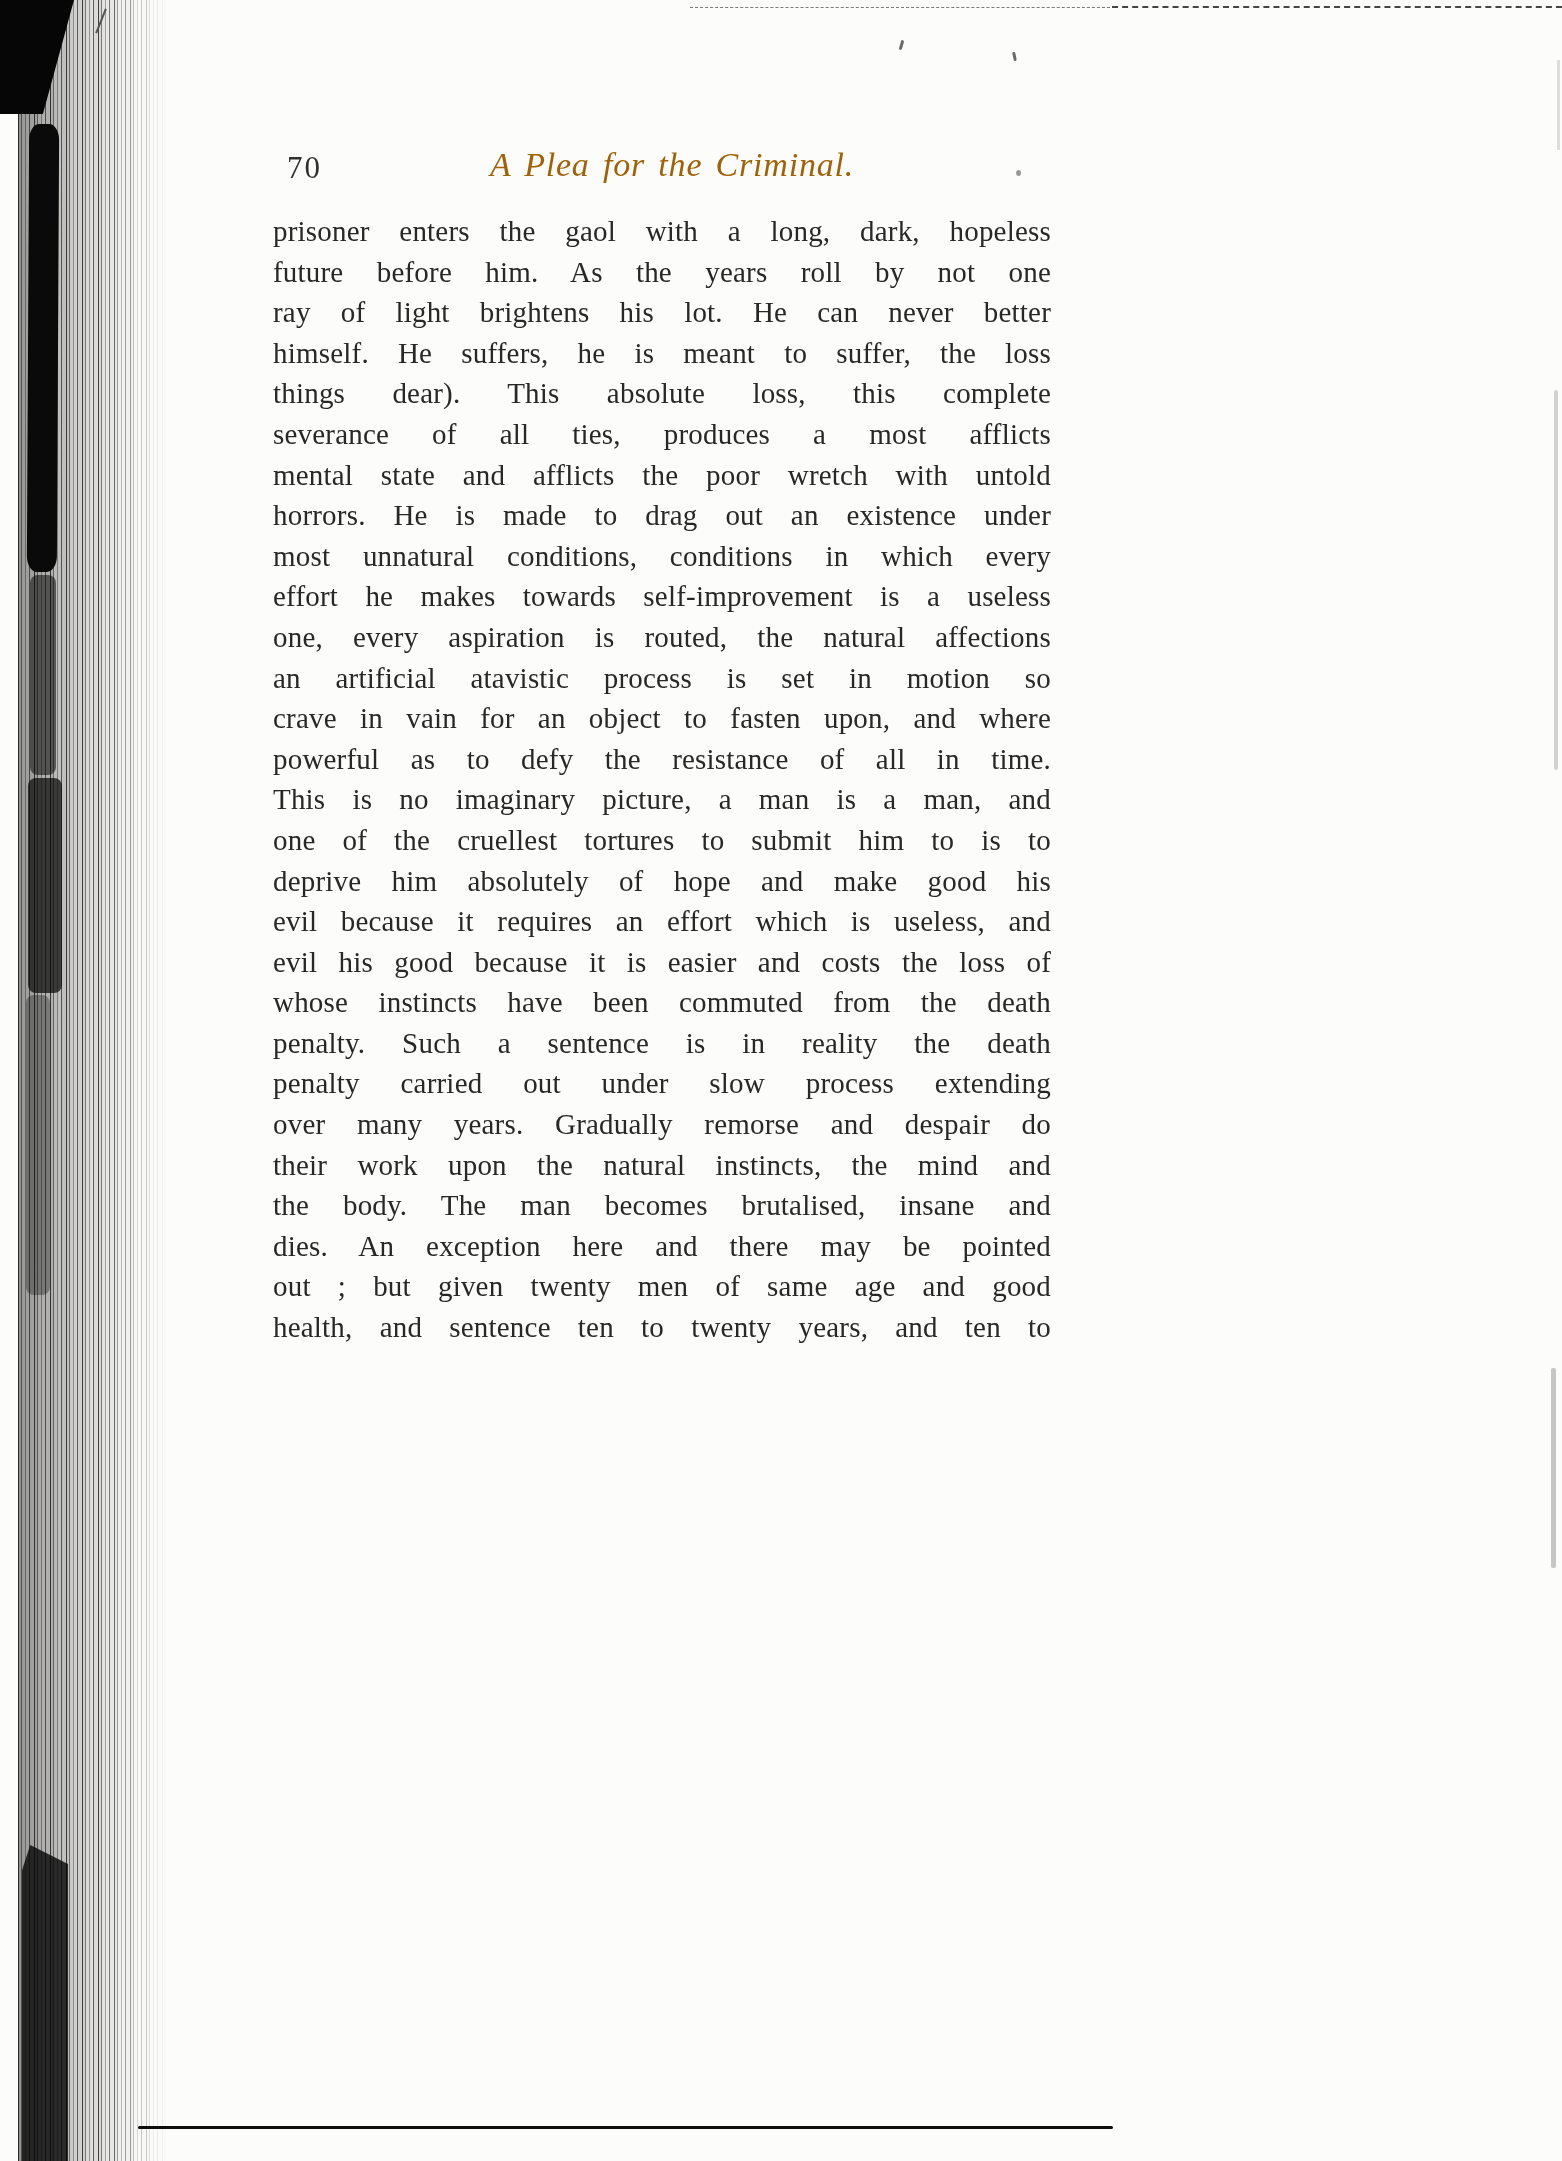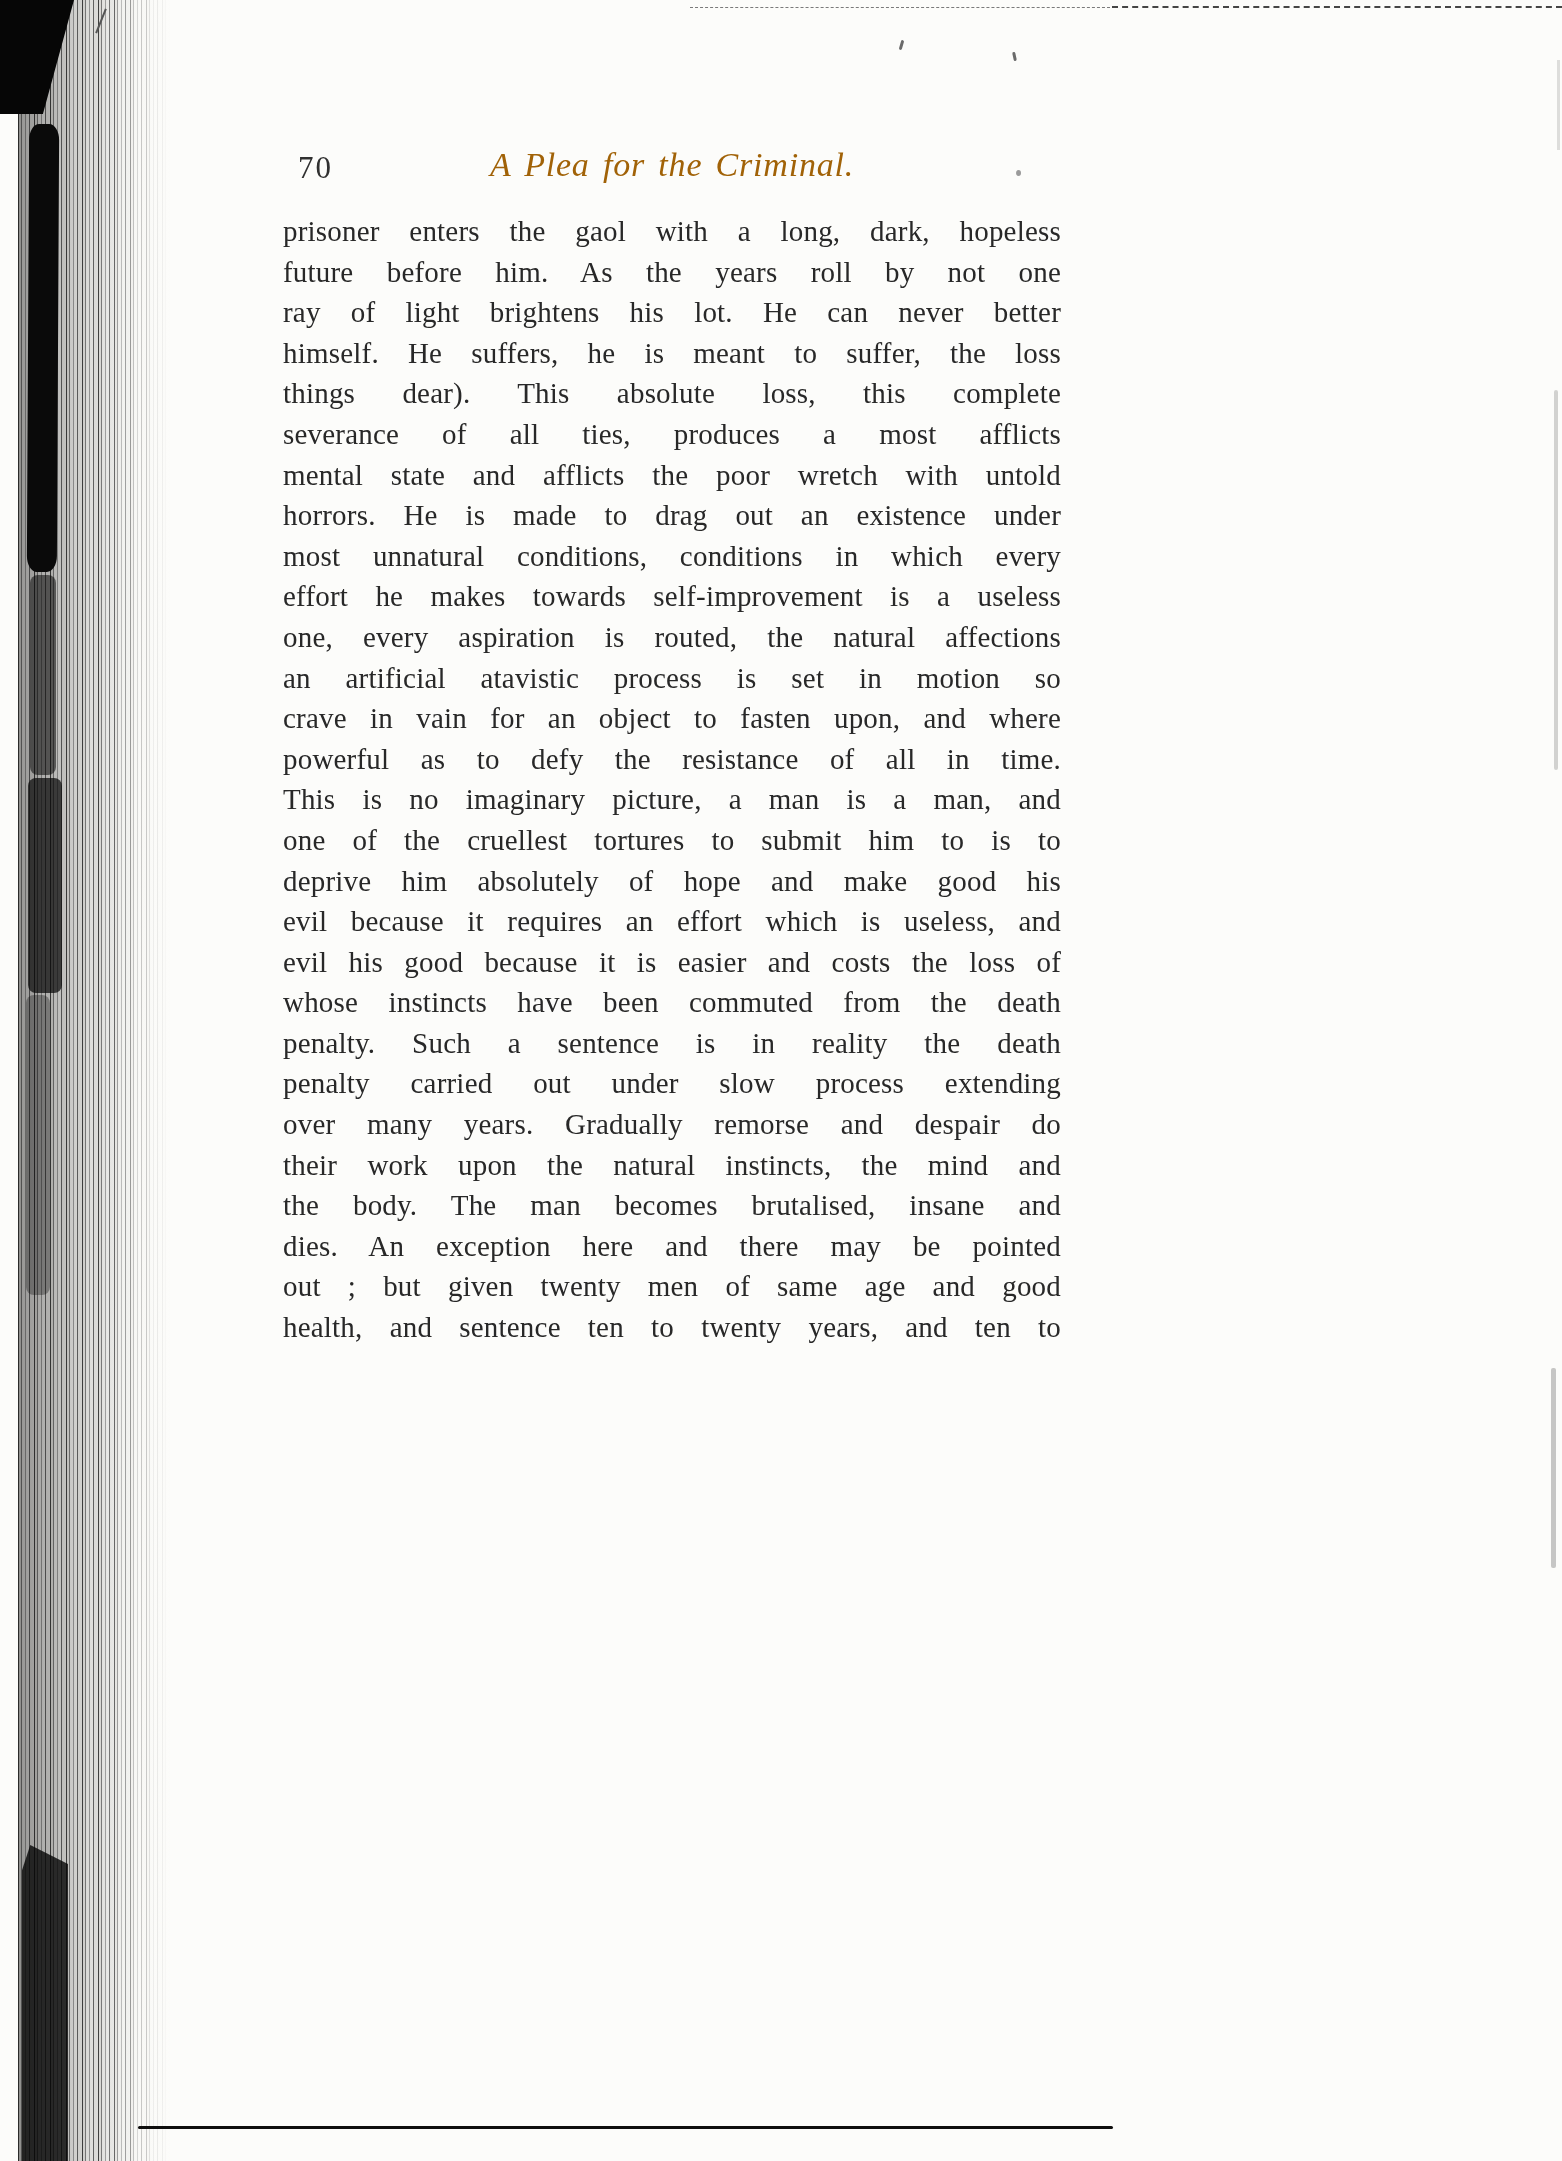--- a/index.html
+++ b/index.html
@@ -74,34 +74,34 @@
   .speck-4 { left: 100px; top: 8px; width: 2px; height: 26px; transform: rotate(22deg); background: #555; }
 
   
   .header {
     position: absolute;
     left: 283px; top: 146px;
     width: 778px; height: 50px;
   }
   .pagenum {
     position: absolute; left: 4px; top: 4px;
-    font-size: 31px; letter-spacing: 2px; color: #303030; margin-left: 11px;
+    font-size: 31px; letter-spacing: 2px; color: #303030;
   }
   .title {
     position: absolute; left: 0; right: 0; top: 0;
     text-align: center;
     font-style: italic;
     font-size: 34px;
     letter-spacing: 0.8px;
     color: #a16207;
     word-spacing: 4px;
   }
   .bodytext {
     position: absolute;
-    left: 283px; top: 211px;
+    left: 273px; top: 211px;
     width: 778px;
   }
   .line {
     font-size: 29px;
     line-height: 40.6px;
     letter-spacing: 0.2px;
     text-align: justify;
     text-align-last: justify;
     white-space: normal;
     color: #282828;

